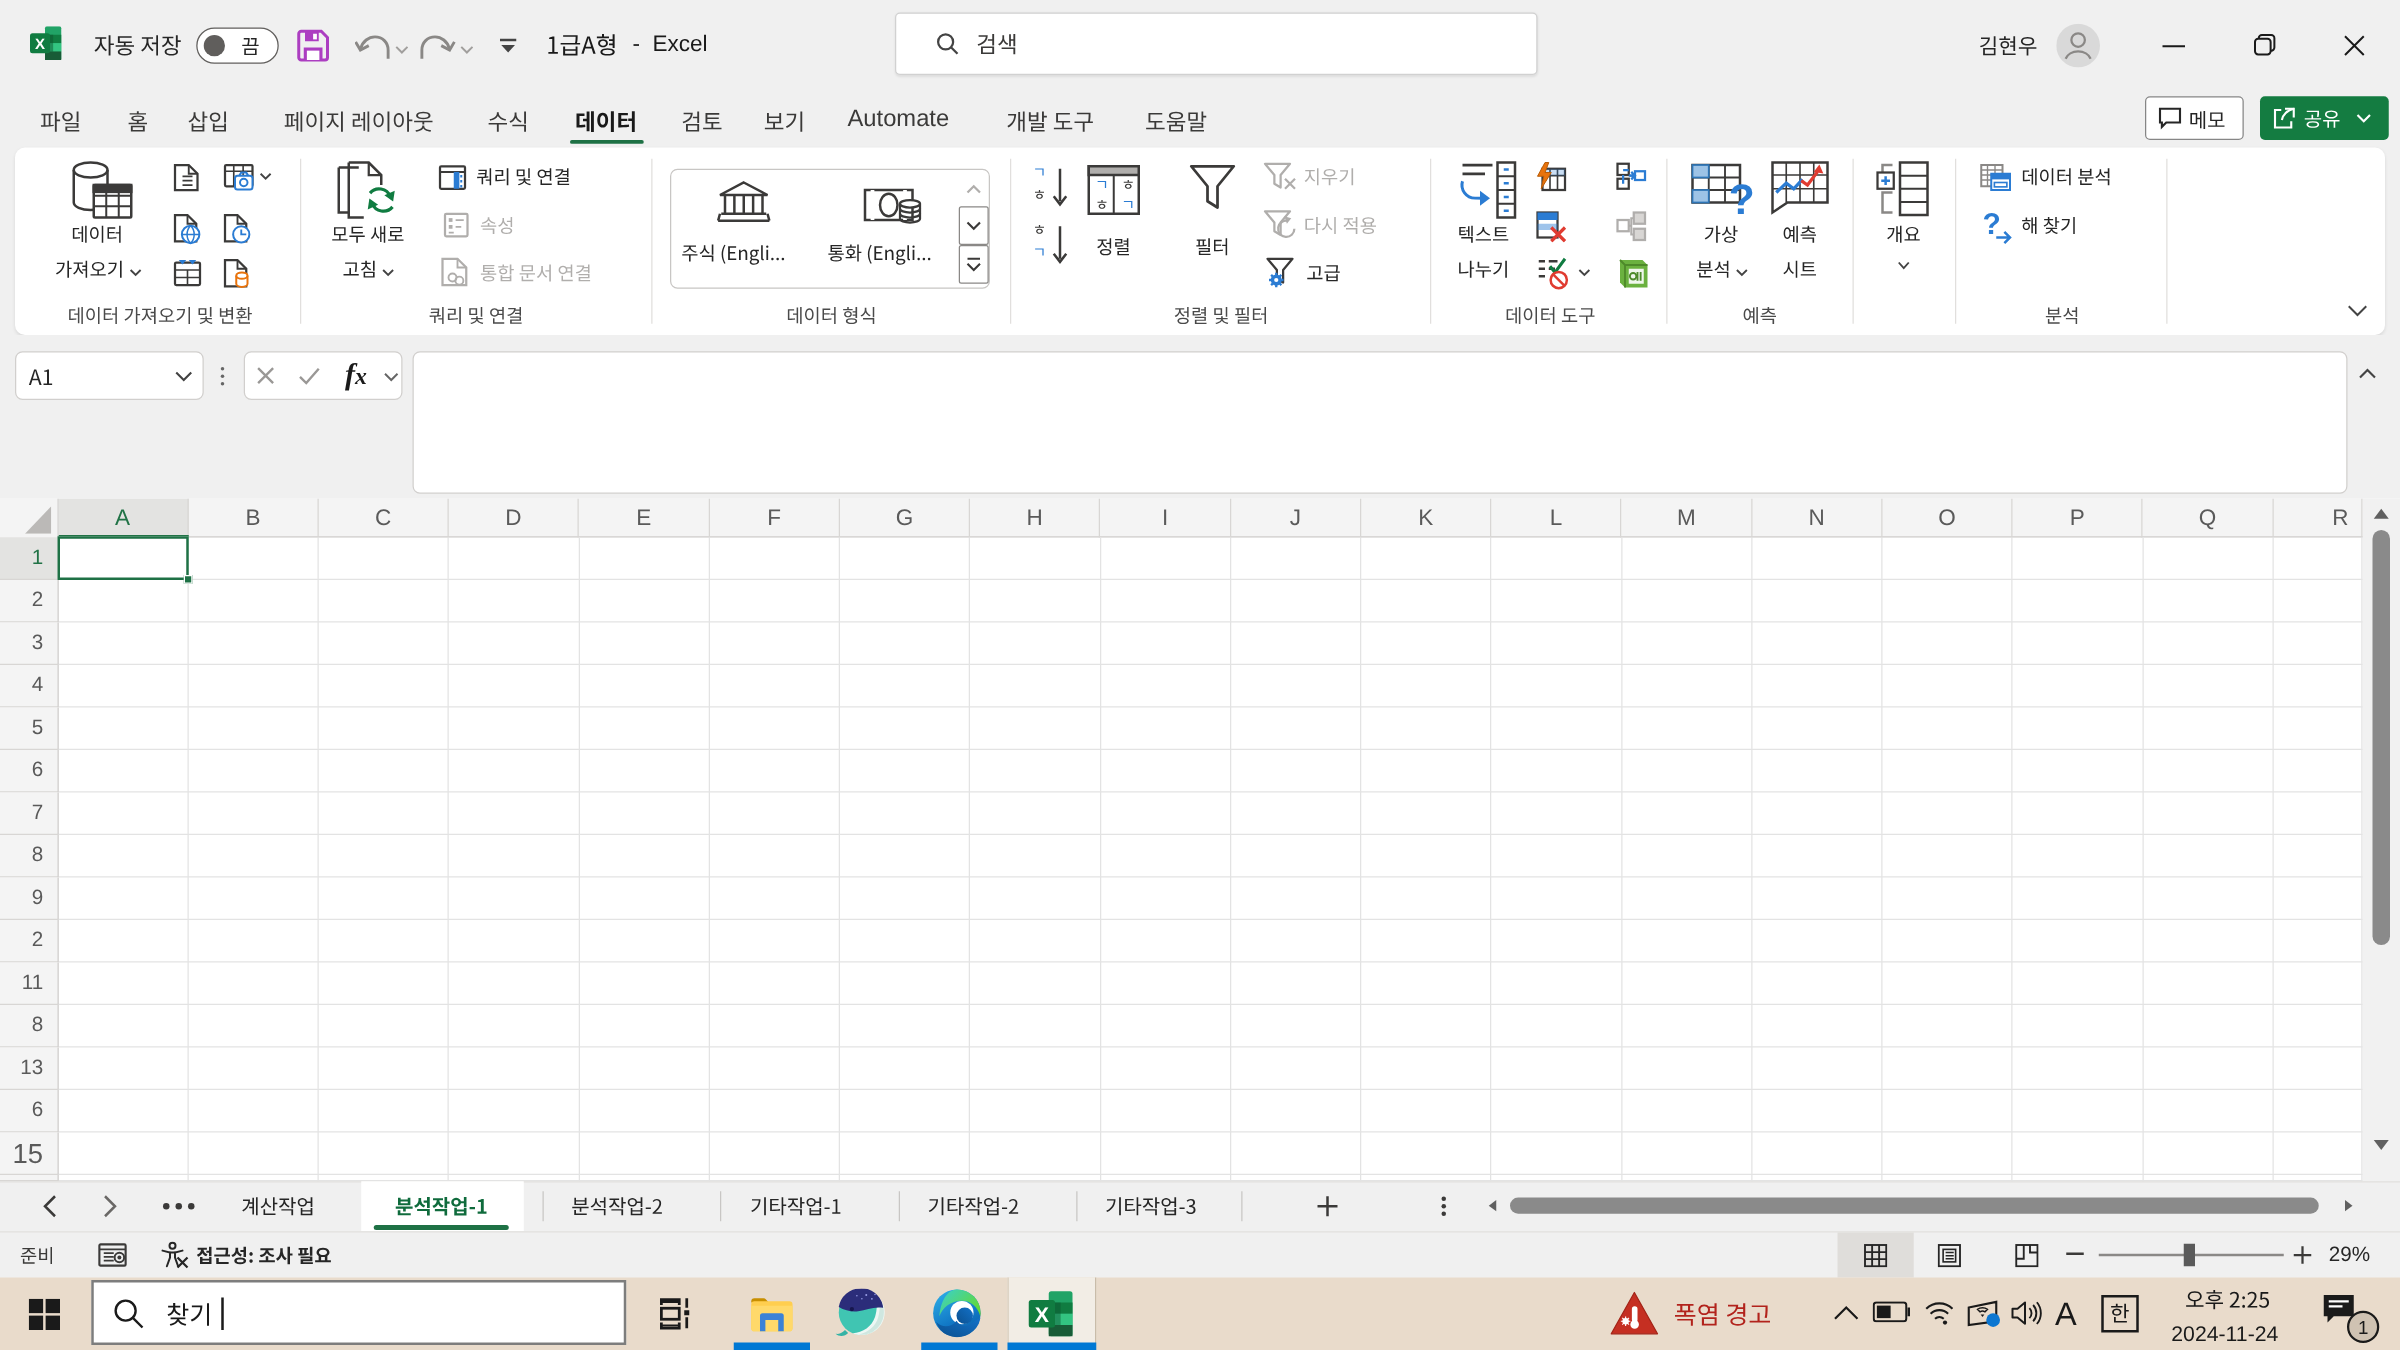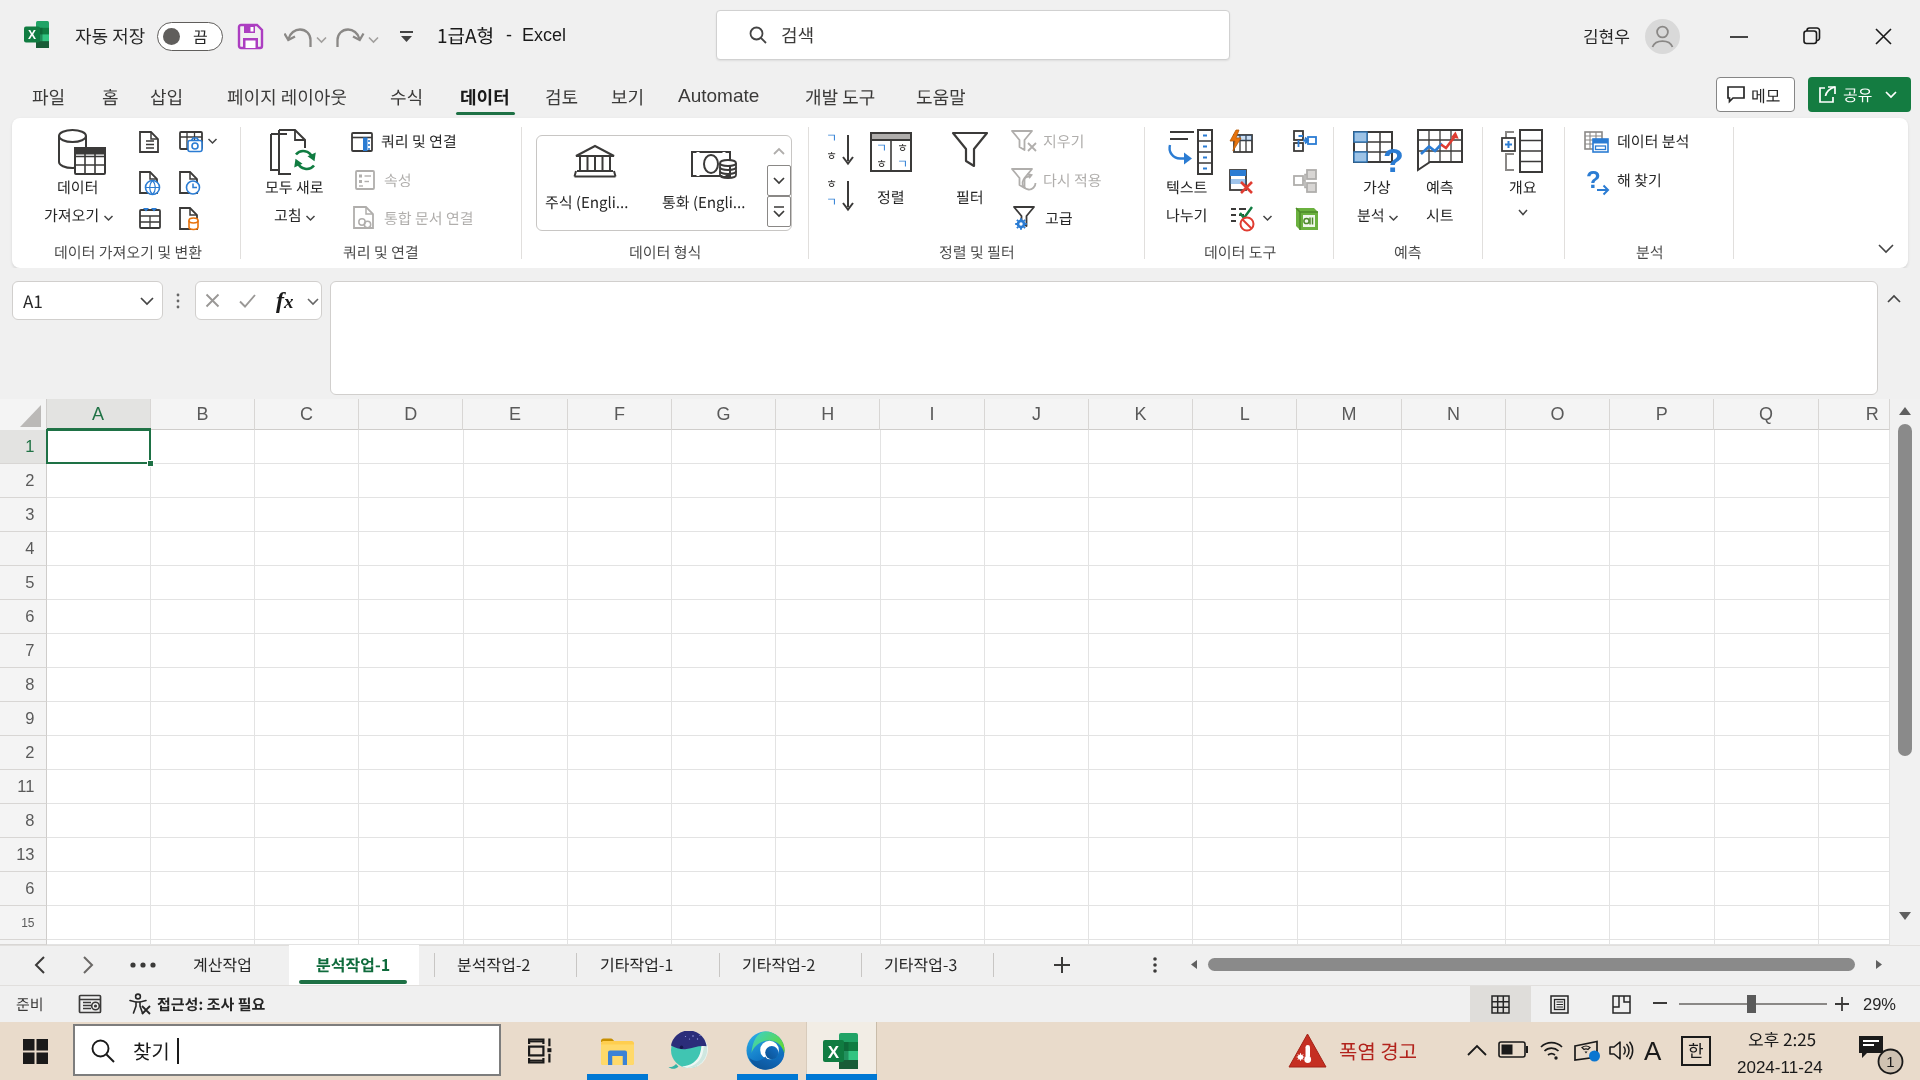--- a/index.html
+++ b/index.html
@@ -687,21 +687,21 @@
 <div class="abs" style="left:0;top:736.0px;width:46.5px;height:34.0px;background:#f4f4f4;border-right:1px solid #cfcdcb;border-bottom:1px solid #d8d6d4;display:flex;align-items:center;justify-content:flex-end;padding-right:11px;font-size:16.5px;color:#5a5a5a">2</div>
 <div class="abs" style="left:46.5px;top:769.0px;width:1843.5px;height:1px;background:#e3e3e3"></div>
 <div class="abs" style="left:0;top:770.0px;width:46.5px;height:34.0px;background:#f4f4f4;border-right:1px solid #cfcdcb;border-bottom:1px solid #d8d6d4;display:flex;align-items:center;justify-content:flex-end;padding-right:11px;font-size:16.5px;color:#5a5a5a">11</div>
 <div class="abs" style="left:46.5px;top:803.0px;width:1843.5px;height:1px;background:#e3e3e3"></div>
 <div class="abs" style="left:0;top:804.0px;width:46.5px;height:34.0px;background:#f4f4f4;border-right:1px solid #cfcdcb;border-bottom:1px solid #d8d6d4;display:flex;align-items:center;justify-content:flex-end;padding-right:11px;font-size:16.5px;color:#5a5a5a">8</div>
 <div class="abs" style="left:46.5px;top:837.0px;width:1843.5px;height:1px;background:#e3e3e3"></div>
 <div class="abs" style="left:0;top:838.0px;width:46.5px;height:34.0px;background:#f4f4f4;border-right:1px solid #cfcdcb;border-bottom:1px solid #d8d6d4;display:flex;align-items:center;justify-content:flex-end;padding-right:11px;font-size:16.5px;color:#5a5a5a">13</div>
 <div class="abs" style="left:46.5px;top:871.0px;width:1843.5px;height:1px;background:#e3e3e3"></div>
 <div class="abs" style="left:0;top:872.0px;width:46.5px;height:34.0px;background:#f4f4f4;border-right:1px solid #cfcdcb;border-bottom:1px solid #d8d6d4;display:flex;align-items:center;justify-content:flex-end;padding-right:11px;font-size:16.5px;color:#5a5a5a">6</div>
 <div class="abs" style="left:46.5px;top:905.0px;width:1843.5px;height:1px;background:#e3e3e3"></div>
-<div class="abs" style="left:0;top:906.0px;width:46.5px;height:34.0px;background:#f4f4f4;border-right:1px solid #cfcdcb;border-bottom:1px solid #d8d6d4;display:flex;align-items:center;justify-content:flex-end;padding-right:11px;font-size:12px;color:#5a5a5a">15</div>
+<div class="abs" style="left:0;top:906.0px;width:46.5px;height:34.0px;background:#f4f4f4;border-right:1px solid #cfcdcb;border-bottom:1px solid #d8d6d4;display:flex;align-items:center;justify-content:flex-end;padding-right:11px;font-size:22px;color:#5a5a5a">15</div>
 <div class="abs" style="left:46.5px;top:939.0px;width:1843.5px;height:1px;background:#e3e3e3"></div>
 <div class="abs" style="left:0;top:940.0px;width:46.5px;height:5.0px;background:#f4f4f4;border-right:1px solid #cfcdcb;border-bottom:1px solid #d8d6d4;display:flex;align-items:center;justify-content:flex-end;padding-right:11px;font-size:16.5px;color:#5a5a5a"></div>
 <div class="abs" style="left:46.5px;top:944.0px;width:1843.5px;height:1px;background:#e3e3e3"></div>
 <div class="abs" style="left:149.8px;top:430px;width:1px;height:515px;background:#e3e3e3"></div>
 <div class="abs" style="left:254.0px;top:430px;width:1px;height:515px;background:#e3e3e3"></div>
 <div class="abs" style="left:358.2px;top:430px;width:1px;height:515px;background:#e3e3e3"></div>
 <div class="abs" style="left:462.5px;top:430px;width:1px;height:515px;background:#e3e3e3"></div>
 <div class="abs" style="left:566.8px;top:430px;width:1px;height:515px;background:#e3e3e3"></div>
 <div class="abs" style="left:671.0px;top:430px;width:1px;height:515px;background:#e3e3e3"></div>
 <div class="abs" style="left:775.2px;top:430px;width:1px;height:515px;background:#e3e3e3"></div>

